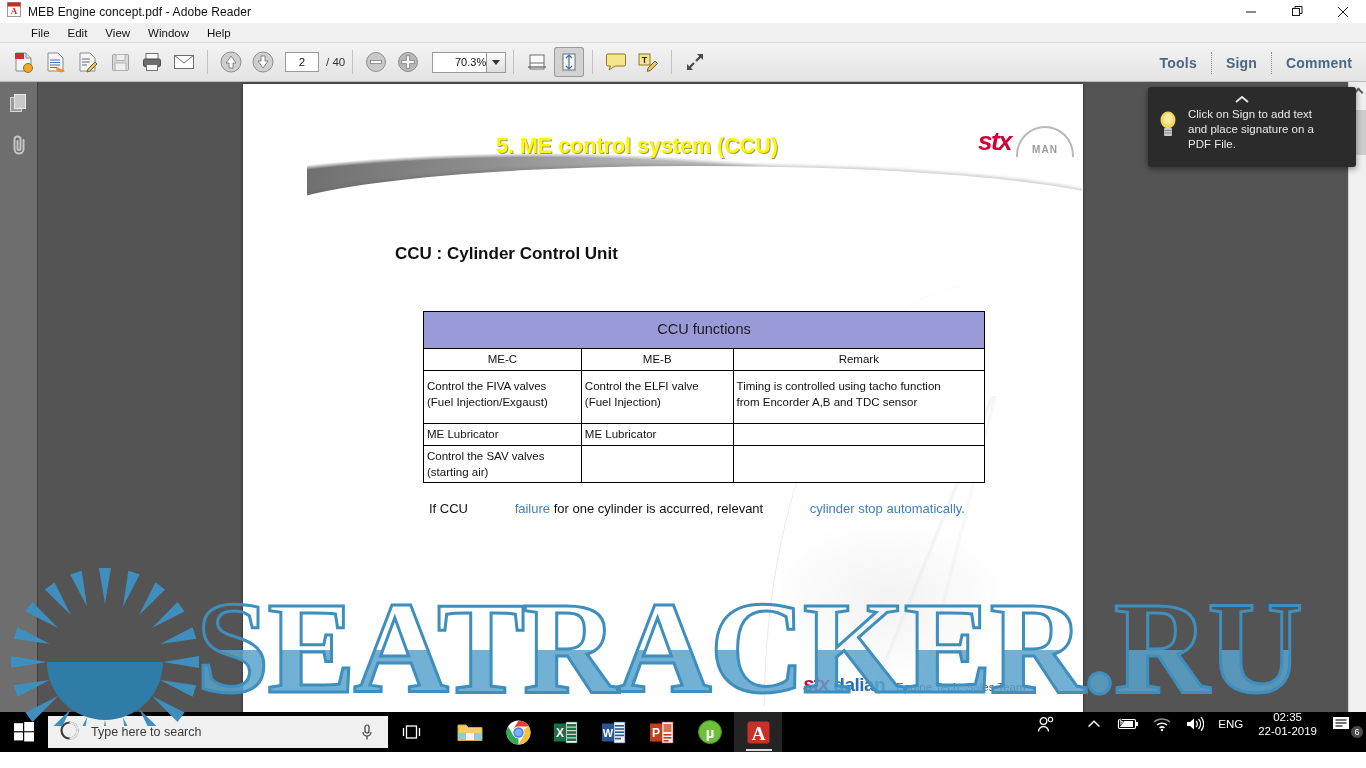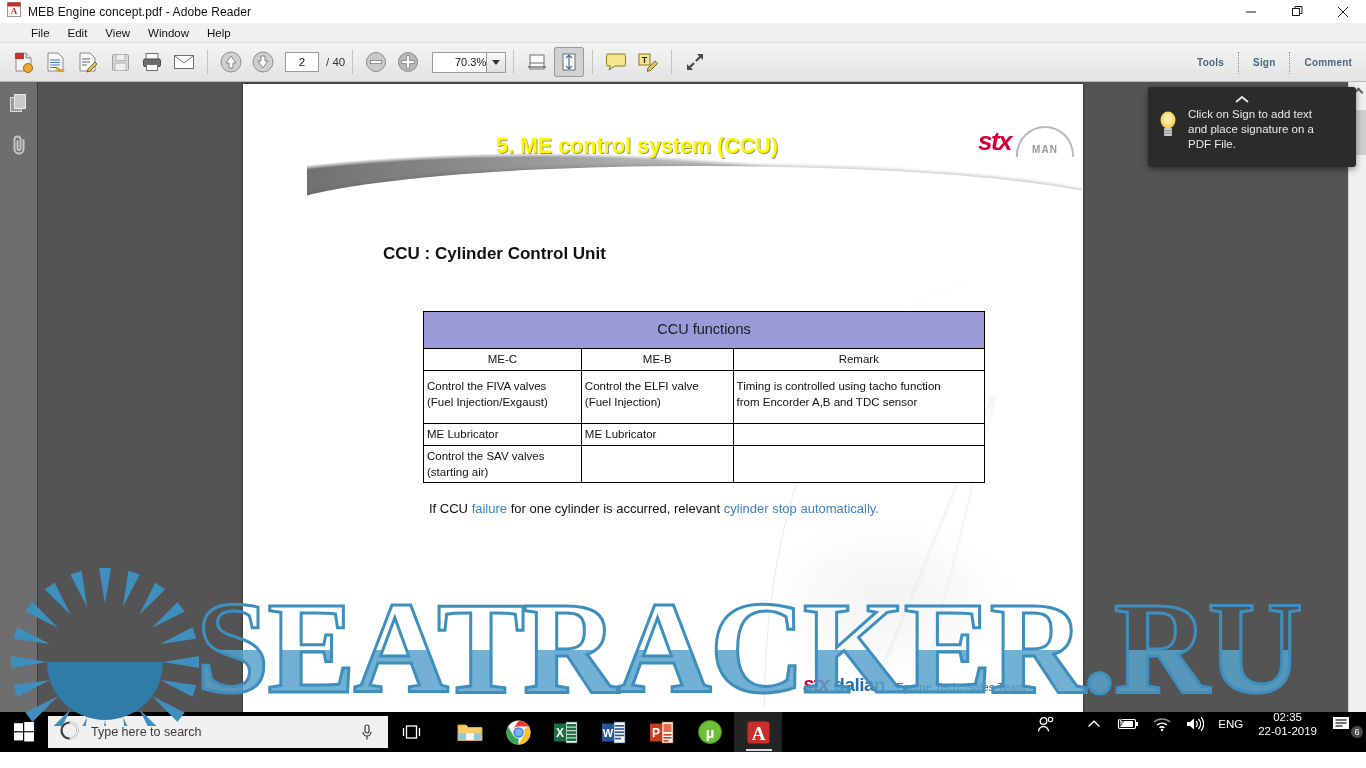--- a/index.html
+++ b/index.html
@@ -58,21 +58,21 @@
   .zoomdrop {
     width: 20px; height: 21px; border: 1px solid #9a9a9a;
     background: linear-gradient(#fbfbfb, #dedede);
     display: flex; align-items: center; justify-content: center;
   }
   .caret-d { width: 0; height: 0; border-left: 4px solid transparent; border-right: 4px solid transparent; border-top: 5px solid #333; }
   .tb-right {
     position: absolute; right: 0; top: 0; height: 39px; display: flex; align-items: center;
   }
   .tb-right .tlink {
-    font-size: 10px; font-weight: bold; color: #4a6785; padding: 0 14px; letter-spacing: .2px;
+    font-size: 14px; font-weight: bold; color: #4a6785; padding: 0 14px; letter-spacing: .2px;
   }
   .dotsep { width: 0; border-left: 1px dotted #8d8d8d; height: 22px; }
 
   
   .leftrail {
     position: absolute; left: 0; top: 82px; width: 38px; height: 646px;
     background: #6e6e6e; border-right: 1px solid #3d3d3d;
   }
   .railbtn {
     width: 38px; height: 42px; display: flex; align-items: center; justify-content: center;
@@ -112,21 +112,21 @@
   }
   .logos { position: absolute; right: 8px; top: 12px; display: flex; align-items: center; gap: 5px; }
   .stx-logo { font-size: 26px; font-weight: bold; color: #d4003c; letter-spacing: -1.5px; font-style: italic; }
   .man-logo {
     width: 58px; height: 31px; border: 2.5px solid #b9b9b9; border-bottom: none;
     border-radius: 29px 29px 0 0; display: flex; align-items: flex-end; justify-content: center;
   }
   .man-logo span { font-size: 10px; font-weight: bold; color: #9a9a9a; letter-spacing: 1px; padding-bottom: 2px; }
 
   .subhead {
-    position: absolute; left: 76px; top: 130px;
+    position: absolute; left: 88px; top: 130px;
     font-size: 17px; font-weight: bold; color: #111;
   }
 
   
   .ccu-table {
     position: absolute; left: 116px; top: 197px; width: 562px;
     border-collapse: collapse; background: #fff;
   }
   .ccu-table td, .ccu-table th {
     border: 1px solid #000; font-size: 11.5px; color: #111; font-weight: normal;
@@ -137,21 +137,21 @@
   }
   .ccu-table .colhead { text-align: center; padding: 3px 0; }
   .c1 { width: 158px; } .c2 { width: 152px; } .c3 { width: 252px; }
   .row-tall td { height: 53px; padding-top: 8px; }
   .row-mid td { height: 22px; padding-top: 3px; }
   .row-last td { height: 36px; padding-top: 3px; }
 
   .note {
     position: absolute; left: 122px; top: 387px; font-size: 13px; color: #111;
   }
-  .note .blue { color: #3f7fc1; }
+  .note .blue { color: #3f7fc1; margin-left: 43px; }
 
   
   .bg-art {
     position: absolute; right: -30px; bottom: 10px; width: 330px; height: 300px;
     opacity: .30; pointer-events: none;
     background:
       radial-gradient(circle at 30% 70%, rgba(180,180,180,.55) 0 2px, transparent 3px),
       radial-gradient(ellipse 55% 38% at 32% 68%, rgba(165,165,165,.45) 0%, rgba(255,255,255,0) 72%),
       linear-gradient(112deg, transparent 46%, rgba(160,160,160,.40) 46.6%, transparent 47.4%),
       linear-gradient(104deg, transparent 52%, rgba(170,170,170,.34) 52.6%, transparent 53.3%);

